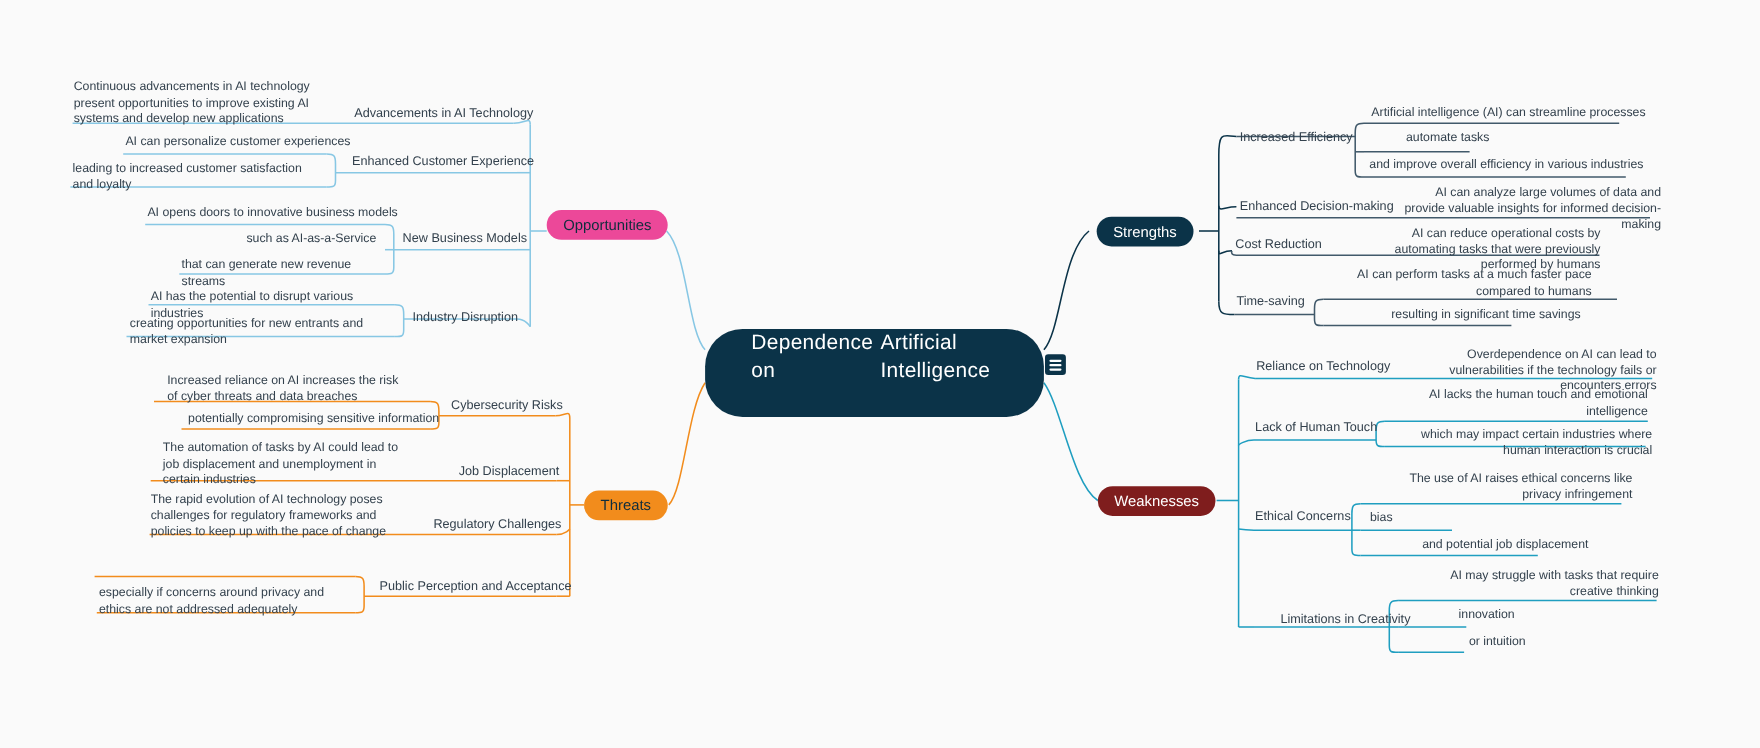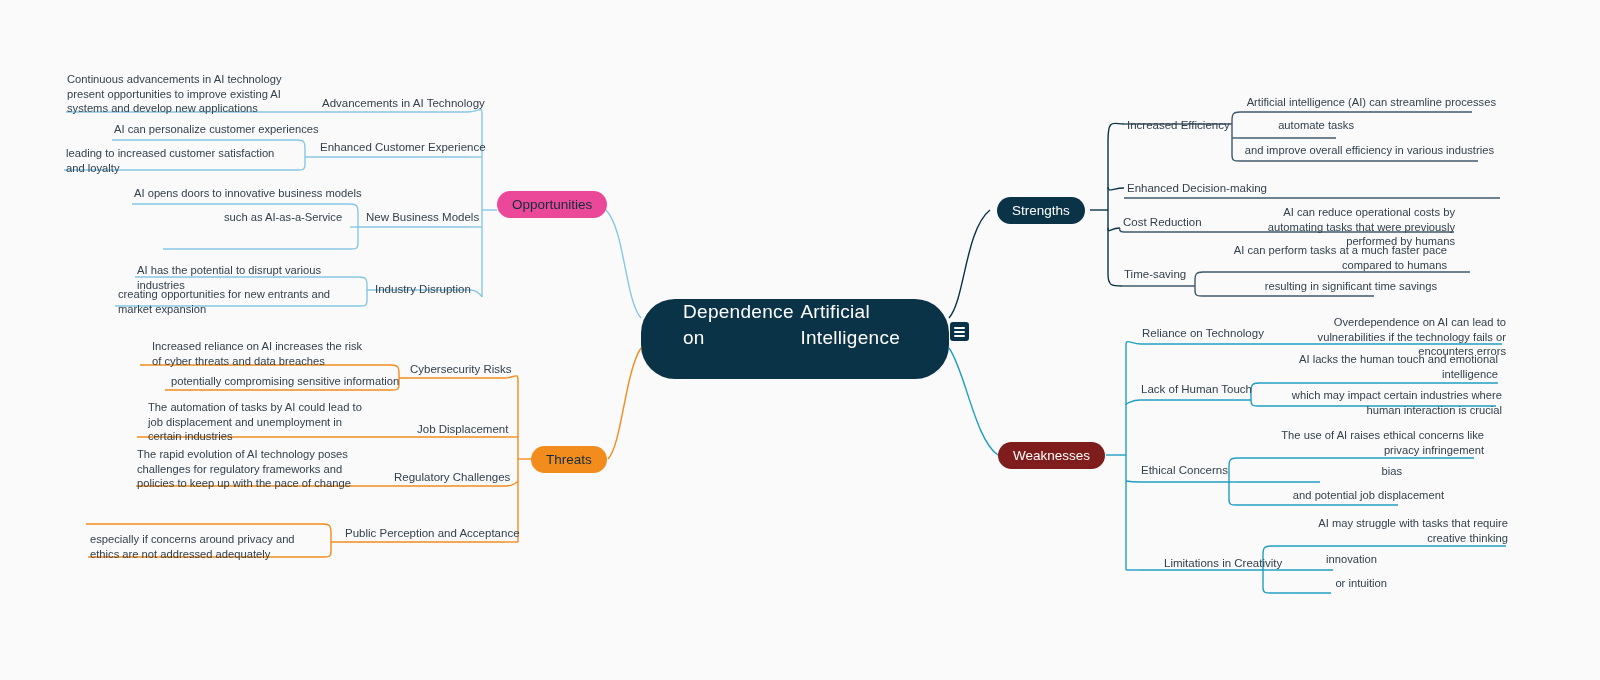--- a/index.html
+++ b/index.html
@@ -193,55 +193,57 @@
   <div class="pill" style="left:531px;top:446px;background:#f28c1c;">
     <span>Threats</span>
   </div>
 
   <div class="topic" style="left:1127px;top:118px;">Increased Efficiency</div>
   <div class="leaf r" style="left:1246px;top:95px;width:250px;">Artificial intelligence (AI) can streamline processes</div>
   <div class="leaf r" style="left:1244px;top:118px;width:110px;">automate tasks</div>
   <div class="leaf r" style="left:1244px;top:143px;width:250px;">and improve overall efficiency in various industries</div>
 
   <div class="topic" style="left:1127px;top:181px;">Enhanced Decision-making</div>
+  <div class="leaf r" style="left:1272px;top:168px;width:238px;">AI can analyze large volumes of data and provide valuable insights for informed decision-making</div>
 
   <div class="topic" style="left:1123px;top:215px;">Cost Reduction</div>
   <div class="leaf r" style="left:1225px;top:205px;width:230px;">AI can reduce operational costs by automating tasks that were previously performed by humans</div>
 
   <div class="topic" style="left:1124px;top:267px;">Time-saving</div>
   <div class="leaf r" style="left:1211px;top:243px;width:236px;">AI can perform tasks at a much faster pace compared to humans</div>
   <div class="leaf r" style="left:1207px;top:279px;width:230px;">resulting in significant time savings</div>
 
   <div class="topic" style="left:1142px;top:326px;">Reliance on Technology</div>
   <div class="leaf r" style="left:1268px;top:315px;width:238px;">Overdependence on AI can lead to vulnerabilities if the technology fails or encounters errors</div>
 
   <div class="topic" style="left:1141px;top:382px;">Lack of Human Touch</div>
   <div class="leaf r" style="left:1262px;top:352px;width:236px;">AI lacks the human touch and emotional intelligence</div>
   <div class="leaf r" style="left:1262px;top:388px;width:240px;">which may impact certain industries where human interaction is crucial</div>
 
   <div class="topic" style="left:1141px;top:463px;">Ethical Concerns</div>
   <div class="leaf r" style="left:1244px;top:428px;width:240px;">The use of AI raises ethical concerns like privacy infringement</div>
-  <div class="leaf r" style="left:1312px;top:464px;width:90px;">bias</div>
+  <div class="leaf r" style="left:1176px;top:464px;width:90px;">bias</div>
   <div class="leaf r" style="left:1244px;top:488px;width:200px;">and potential job displacement</div>
 
   <div class="topic" style="left:1142px;top:556px;padding-left:22px;">Limitations in Creativity</div>
   <div class="leaf r" style="left:1278px;top:516px;width:230px;">AI may struggle with tasks that require creative thinking</div>
   <div class="leaf r" style="left:1277px;top:552px;width:100px;">innovation</div>
   <div class="leaf r" style="left:1277px;top:576px;width:110px;">or intuition</div>
 
   <div class="topic" style="left:322px;top:96px;">Advancements in AI Technology</div>
   <div class="leaf l" style="left:67px;top:72px;width:235px;">Continuous advancements in AI technology present opportunities to improve existing AI systems and develop new applications</div>
 
   <div class="topic" style="left:320px;top:140px;">Enhanced Customer Experience</div>
   <div class="leaf l" style="left:114px;top:122px;width:230px;">AI can personalize customer experiences</div>
   <div class="leaf l" style="left:66px;top:146px;width:230px;">leading to increased customer satisfaction and loyalty</div>
 
   <div class="topic" style="left:366px;top:210px;">New Business Models</div>
   <div class="leaf l" style="left:134px;top:186px;width:230px;">AI opens doors to innovative business models</div>
   <div class="leaf l" style="left:224px;top:210px;width:130px;">such as AI-as-a-Service</div>
+  <div class="leaf l" style="left:165px;top:234px;width:190px;">that can generate new revenue streams</div>
 
   <div class="topic" style="left:375px;top:282px;">Industry Disruption</div>
   <div class="leaf l" style="left:137px;top:263px;width:230px;">AI has the potential to disrupt various industries</div>
   <div class="leaf l" style="left:118px;top:287px;width:240px;">creating opportunities for new entrants and market expansion</div>
 
   <div class="topic" style="left:410px;top:362px;">Cybersecurity Risks</div>
   <div class="leaf l" style="left:152px;top:339px;width:222px;">Increased reliance on AI increases the risk of cyber threats and data breaches</div>
   <div class="leaf l" style="left:171px;top:374px;width:230px;">potentially compromising sensitive information</div>
 
   <div class="topic" style="left:417px;top:422px;">Job Displacement</div>

